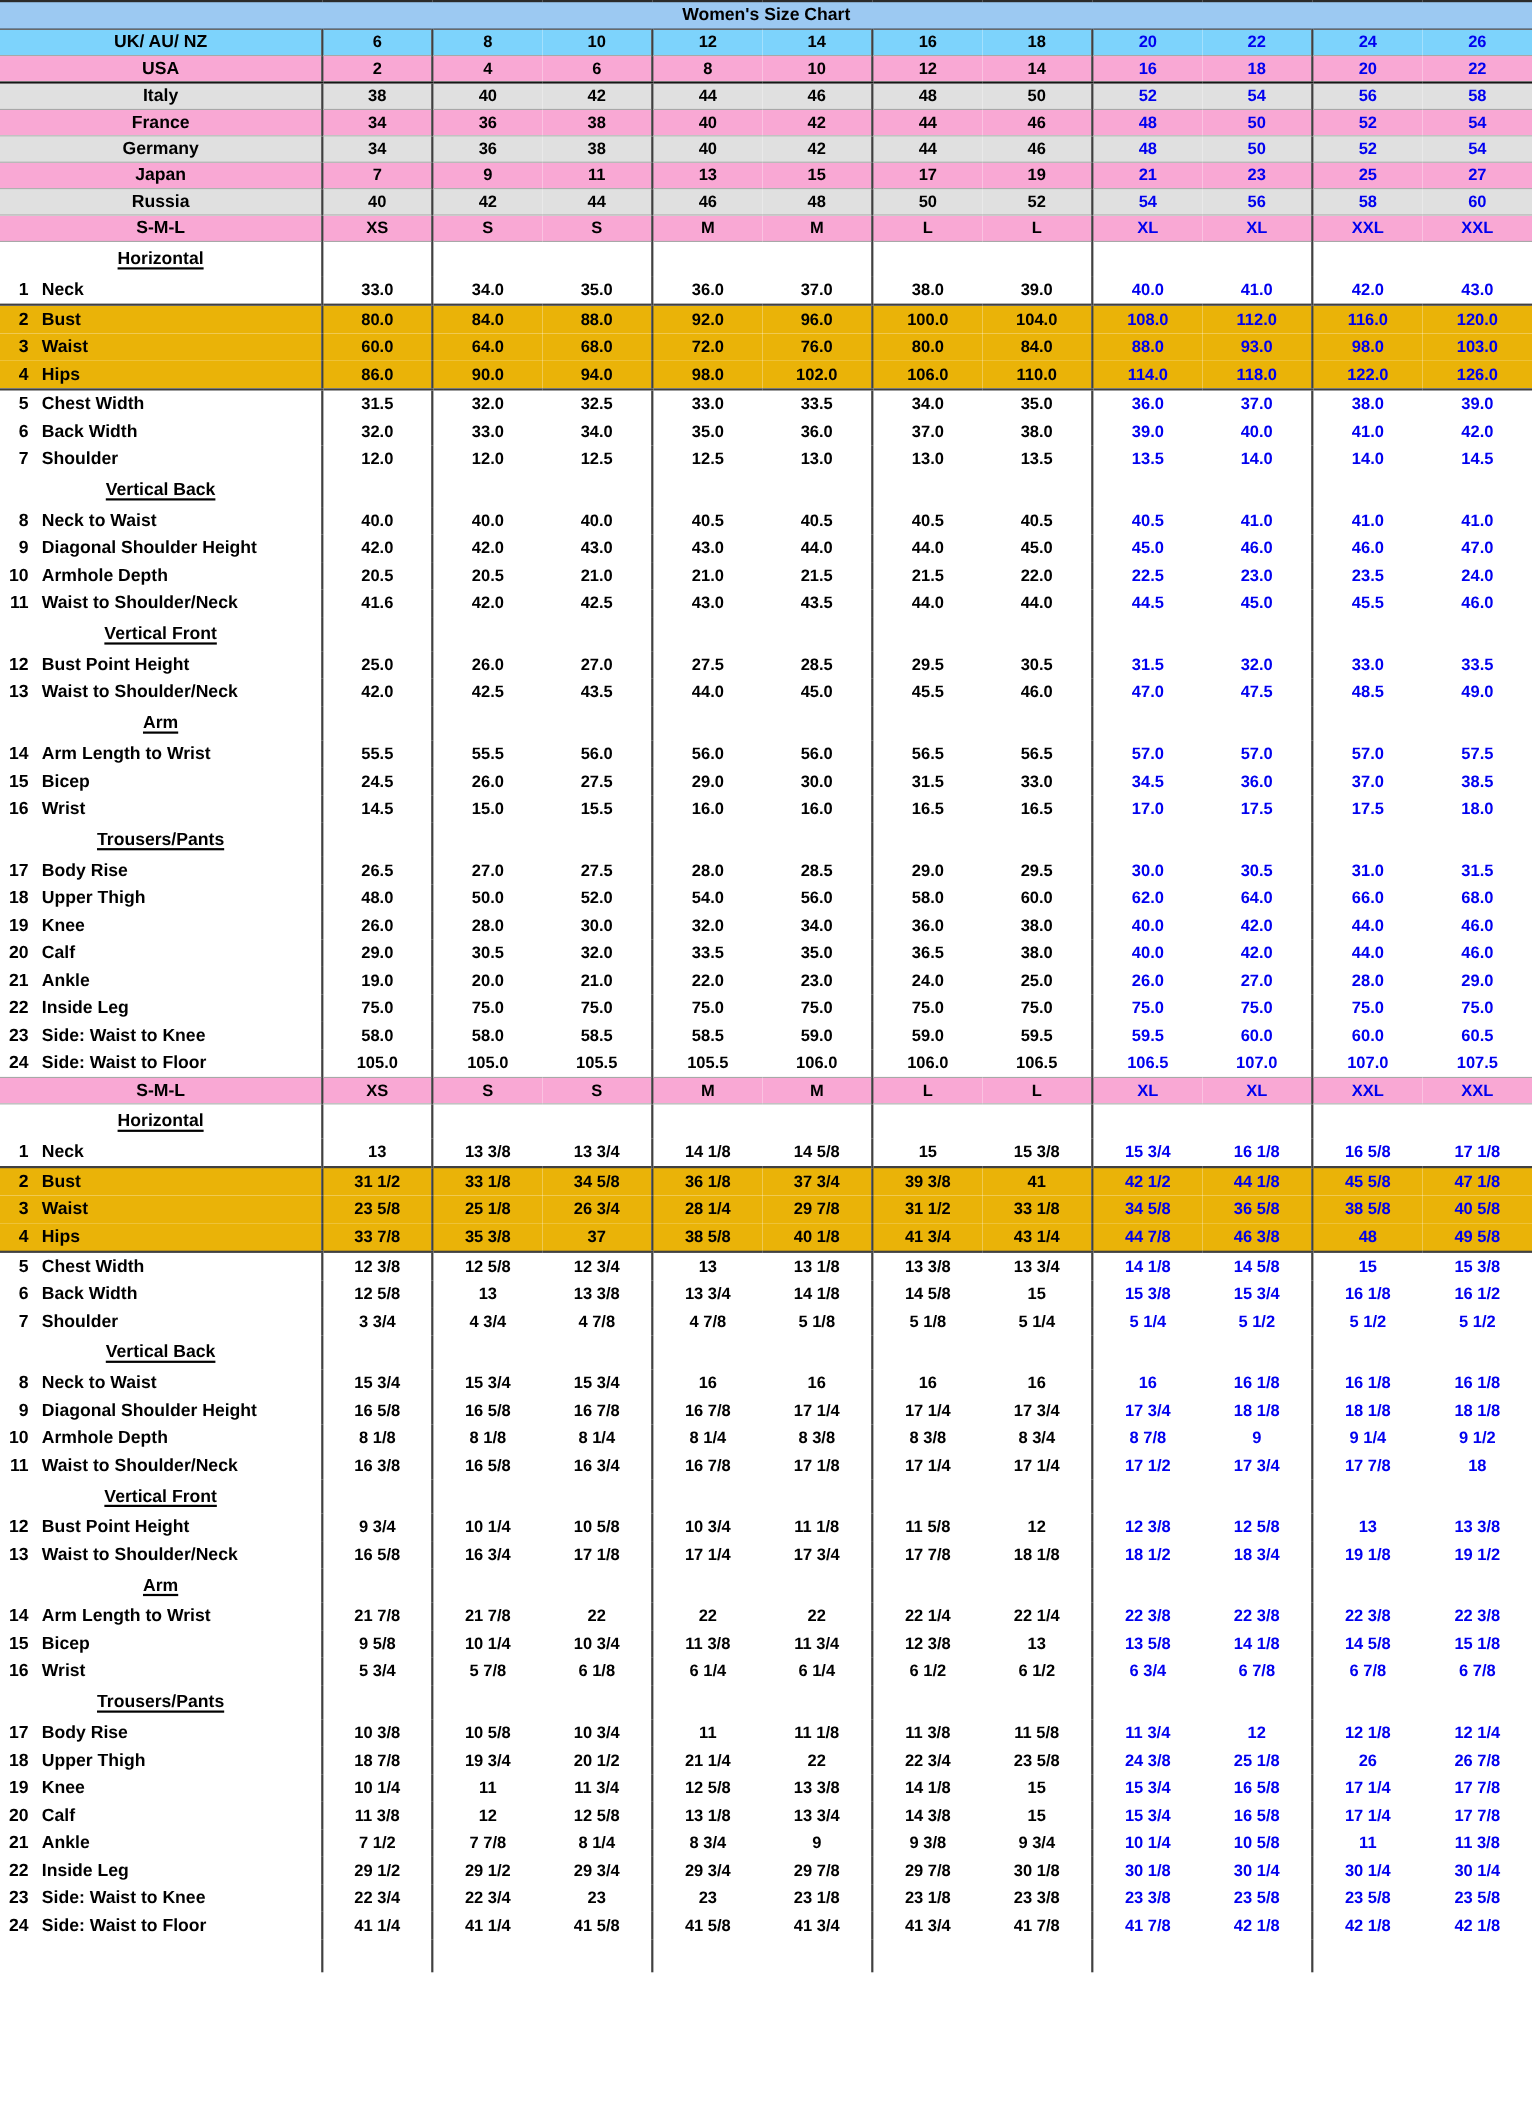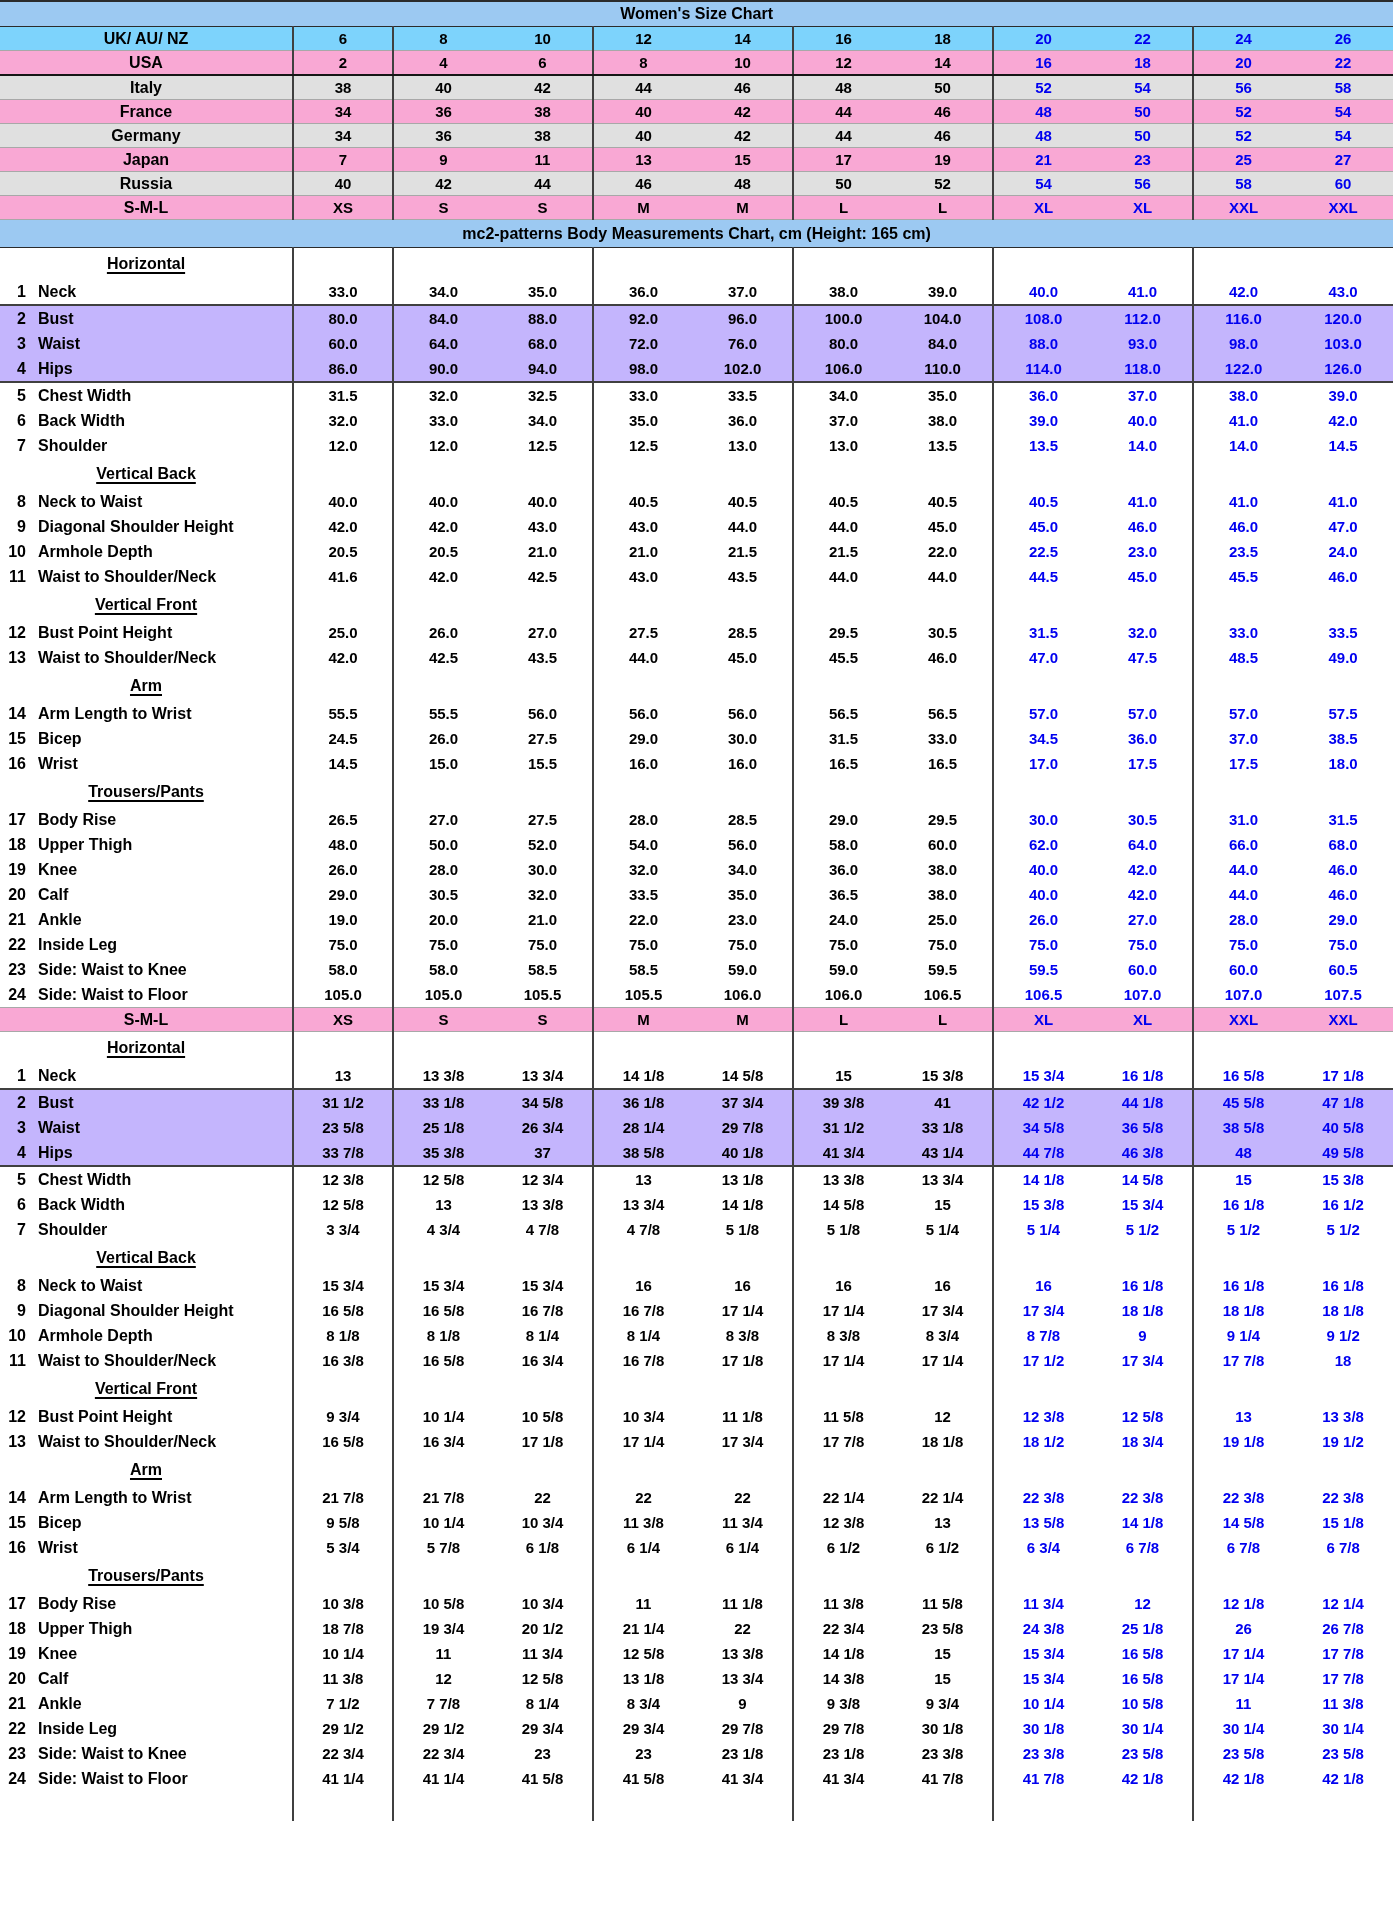--- a/index.html
+++ b/index.html
@@ -19,21 +19,21 @@
   
   tr.datar td{height:25px;}
   tr.subr td{height:31px;}
   .sub-label{display:block;text-align:center;font-size:16px;text-decoration:underline;text-decoration-thickness:2px;text-underline-offset:3px;}
   td.lab{font-size:16px;}
   .rownum{display:inline-block;width:24px;text-align:right;}
   .rowname{margin-left:12px;}
   td.val{text-align:center;}
   td.gb{border-left:2px solid #404040;}
   td.blu{color:#0000EF;}
-  tr.hl{background:#c4b5fd;}
+  tr.hl{background:#eab308;}
   tr.hl-top td{border-top:2.5px solid #404040;}
   tr.hl-bot td{border-bottom:2.5px solid #404040;margin-top:40px;}
   tr.sml-mid td{border-top:1px solid #a8a8a8;}
   tr.trail td{height:30px;}
 </style>
 </head>
 <body>
 
 <table>
   <colgroup>
@@ -159,23 +159,20 @@
         <td class="val">S</td>
         <td class="val gb">M</td>
         <td class="val">M</td>
         <td class="val gb">L</td>
         <td class="val">L</td>
         <td class="val gb blu">XL</td>
         <td class="val blu">XL</td>
         <td class="val gb blu">XXL</td>
         <td class="val blu">XXL</td>
       </tr>
-      <tr class="sec-row">
-        <td class="sechead" colspan="12">mc2-patterns Body Measurements Chart, cm (Height: 165 cm)</td>
-      </tr>
       <tr class="subr">
         <td class="lab">
           <span class="sub-label">Horizontal</span>
         </td>
         <td class="val gb"></td>
         <td class="val gb"></td>
         <td class="val"></td>
         <td class="val gb"></td>
         <td class="val"></td>
         <td class="val gb"></td>

